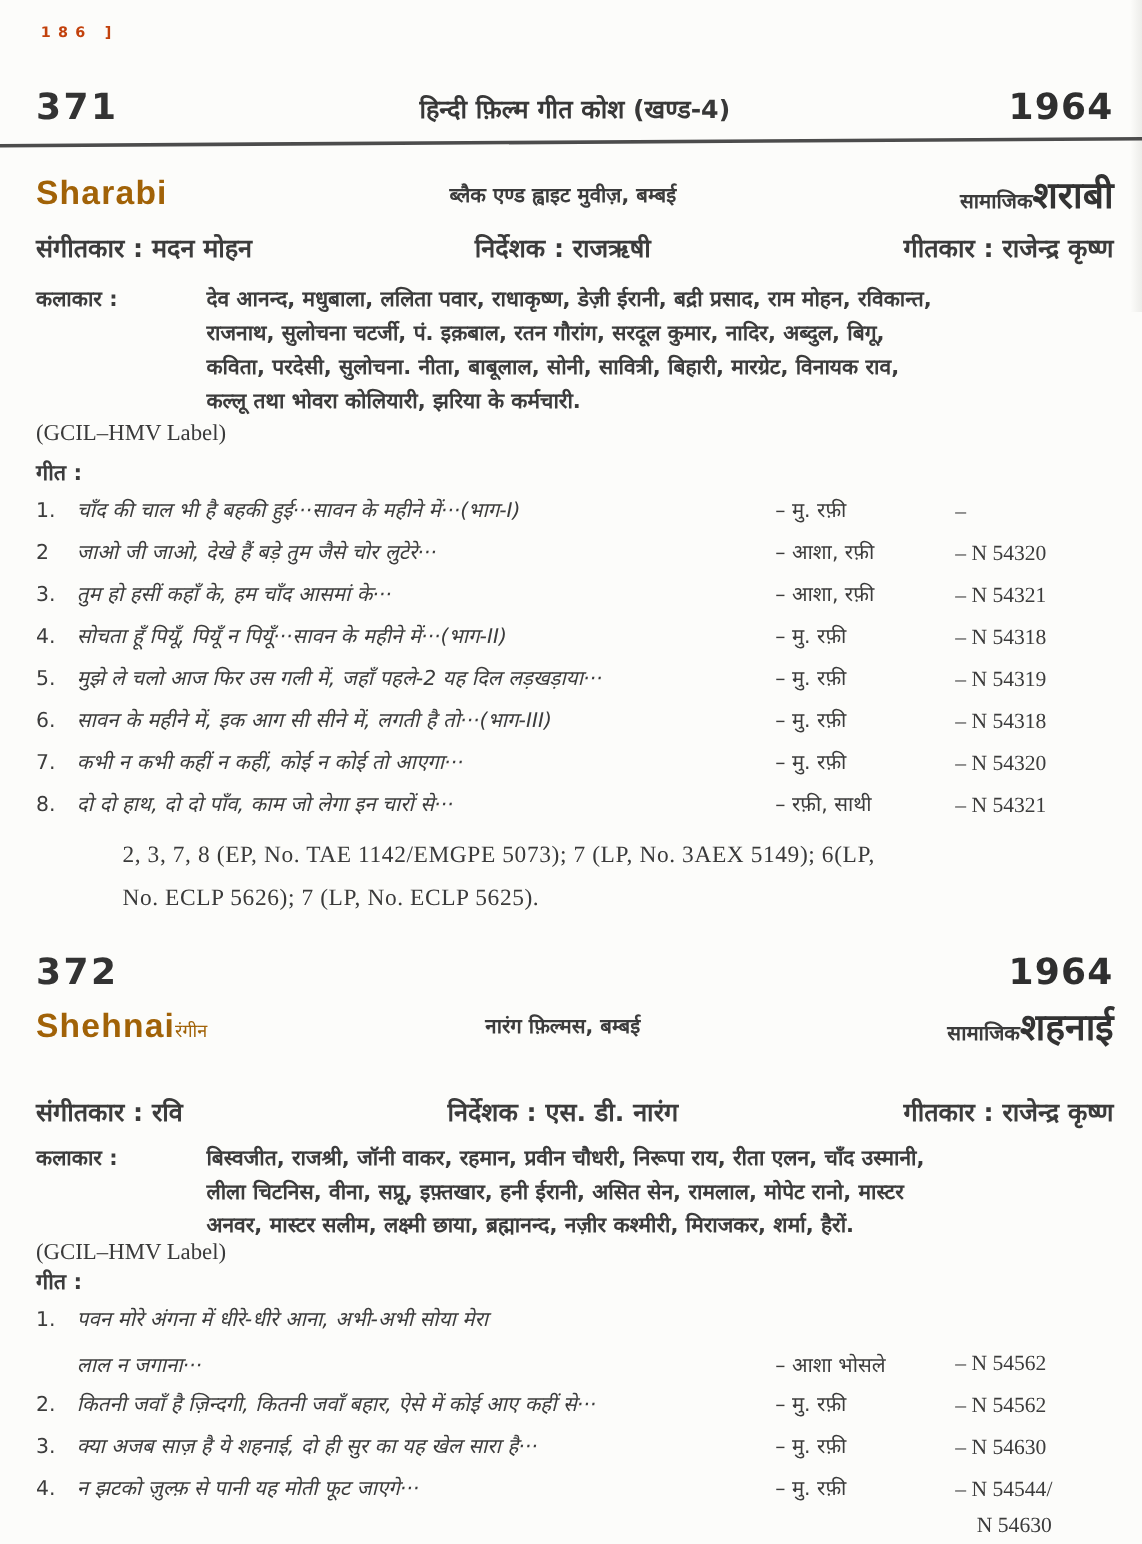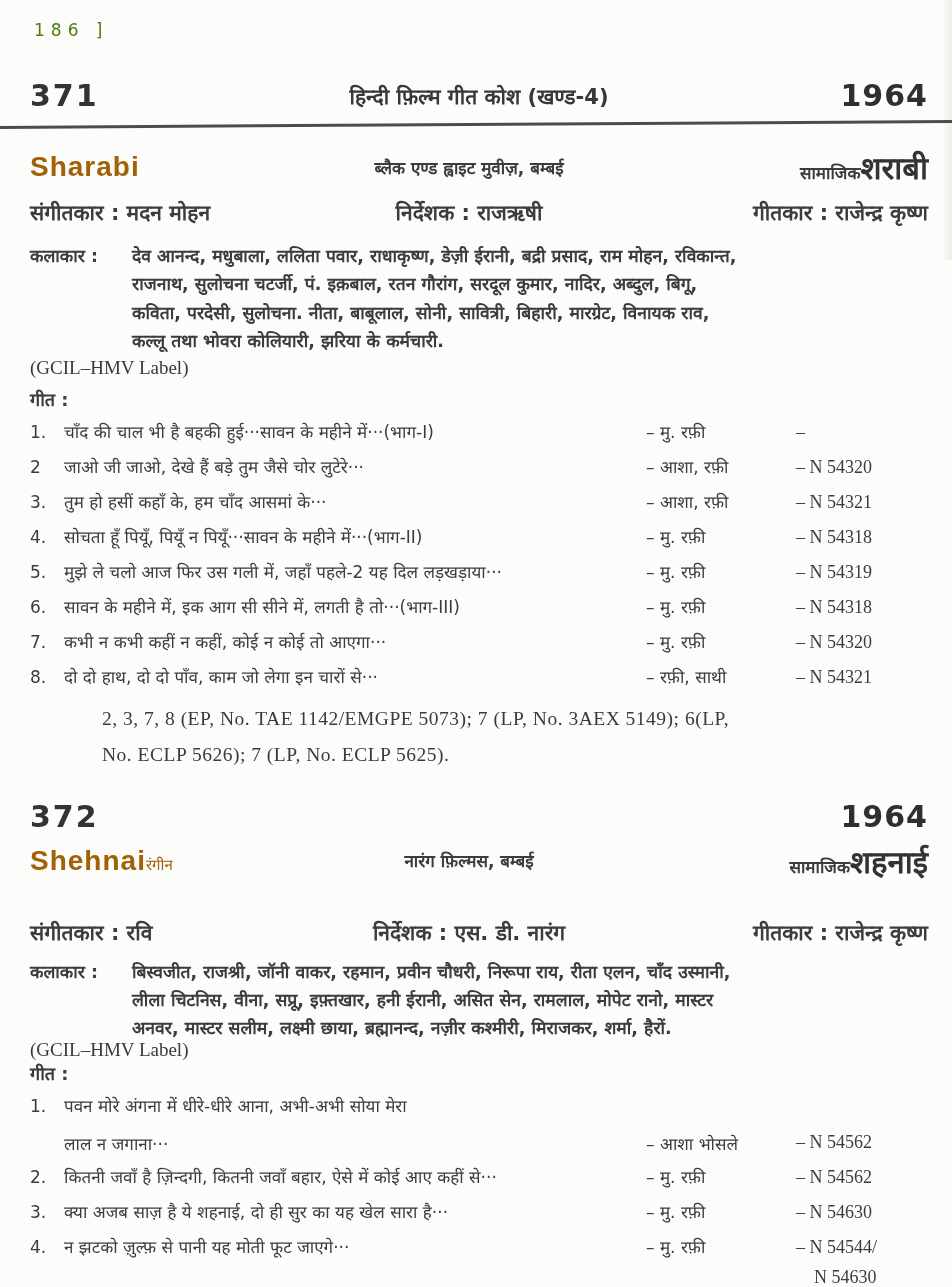--- a/index.html
+++ b/index.html
@@ -12,21 +12,21 @@
     position:relative;
   }
   .scan-edge {
     position:absolute; top:0; right:0; width:10px; height:260px;
     background:linear-gradient(to left,#ecece9,rgba(236,236,233,0));
     pointer-events:none;
   }
   .page { padding:20px 24px 0 30px; }
 
   
-  .pageno { font-size:17px; letter-spacing:6px; color:#4d7c0f; margin-left:4px; }
+  .pageno { font-size:12px; letter-spacing:6px; color:#c2410c; margin-left:4px;font-weight:bold; }
 
   
   .book-header {
     display:grid; grid-template-columns:160px 1fr 160px;
     align-items:center; margin-top:38px;
   }
   .entry-no { font-size:30px; font-weight:bold; letter-spacing:2px; color:#333; }
   .book-title { text-align:center; font-size:21px; font-weight:600; color:#383838; }
   .year { font-size:30px; font-weight:bold; text-align:right; color:#2f2f2f; letter-spacing:1px; }
   .rule {
@@ -45,32 +45,32 @@
   .film-right { text-align:right; white-space:nowrap; }
   .film-genre { font-size:17px; font-weight:600; }
   .film-title-hi { font-size:31px; font-weight:bold; color:#333; }
   .credit { font-size:21px; font-weight:600; }
   .credit.center { text-align:center; }
   .credit.right { text-align:right; }
 
   
   .cast { display:flex; margin-top:16px; font-size:17.5px; font-weight:600; line-height:1.62; }
   .cast-label { flex:0 0 102px; }
-  .cast-lines { flex:1; }
+  .cast-lines { flex:1;margin-left:40px; }
 
   .gcil { text-align:left; font-family:"Liberation Serif",serif; font-size:19px; color:#3a3a3a; margin-top:2px; padding-right:6px; }
 
   .geet-label { font-size:18px; font-weight:600; margin:8px 0 10px 0; }
 
   
   .songs { }
   .song-row { display:flex; align-items:flex-start; margin-bottom:11.5px; font-size:17px; line-height:1.3; }
   .song-row.baseline-bottom { align-items:flex-end; }
   .song-num { flex:0 0 34px; }
-  .song-text { flex:1 1 auto; padding-right:6px; }
+  .song-text { flex:1 1 auto; padding-right:6px;font-style:italic; }
   .song-text .l2 { margin-top:16px; }
   .song-text .l2:empty { display:none; }
   .song-singer { flex:0 0 150px; white-space:nowrap; }
   .song-record { flex:0 0 132px; font-family:"Liberation Serif","DejaVu Sans",serif; font-size:18px; white-space:nowrap; }
   .song-record .r2 { padding-left:18px; margin-top:6px; }
   .song-record .r2:empty { display:none; }
   .gap-after { margin-bottom:26px; }
 
   .ep-note { font-family:"Liberation Serif",serif; font-size:19.5px; color:#3a3a3a; padding-left:72px; line-height:1.85; letter-spacing:0.5px; margin-top:4px; }
 

